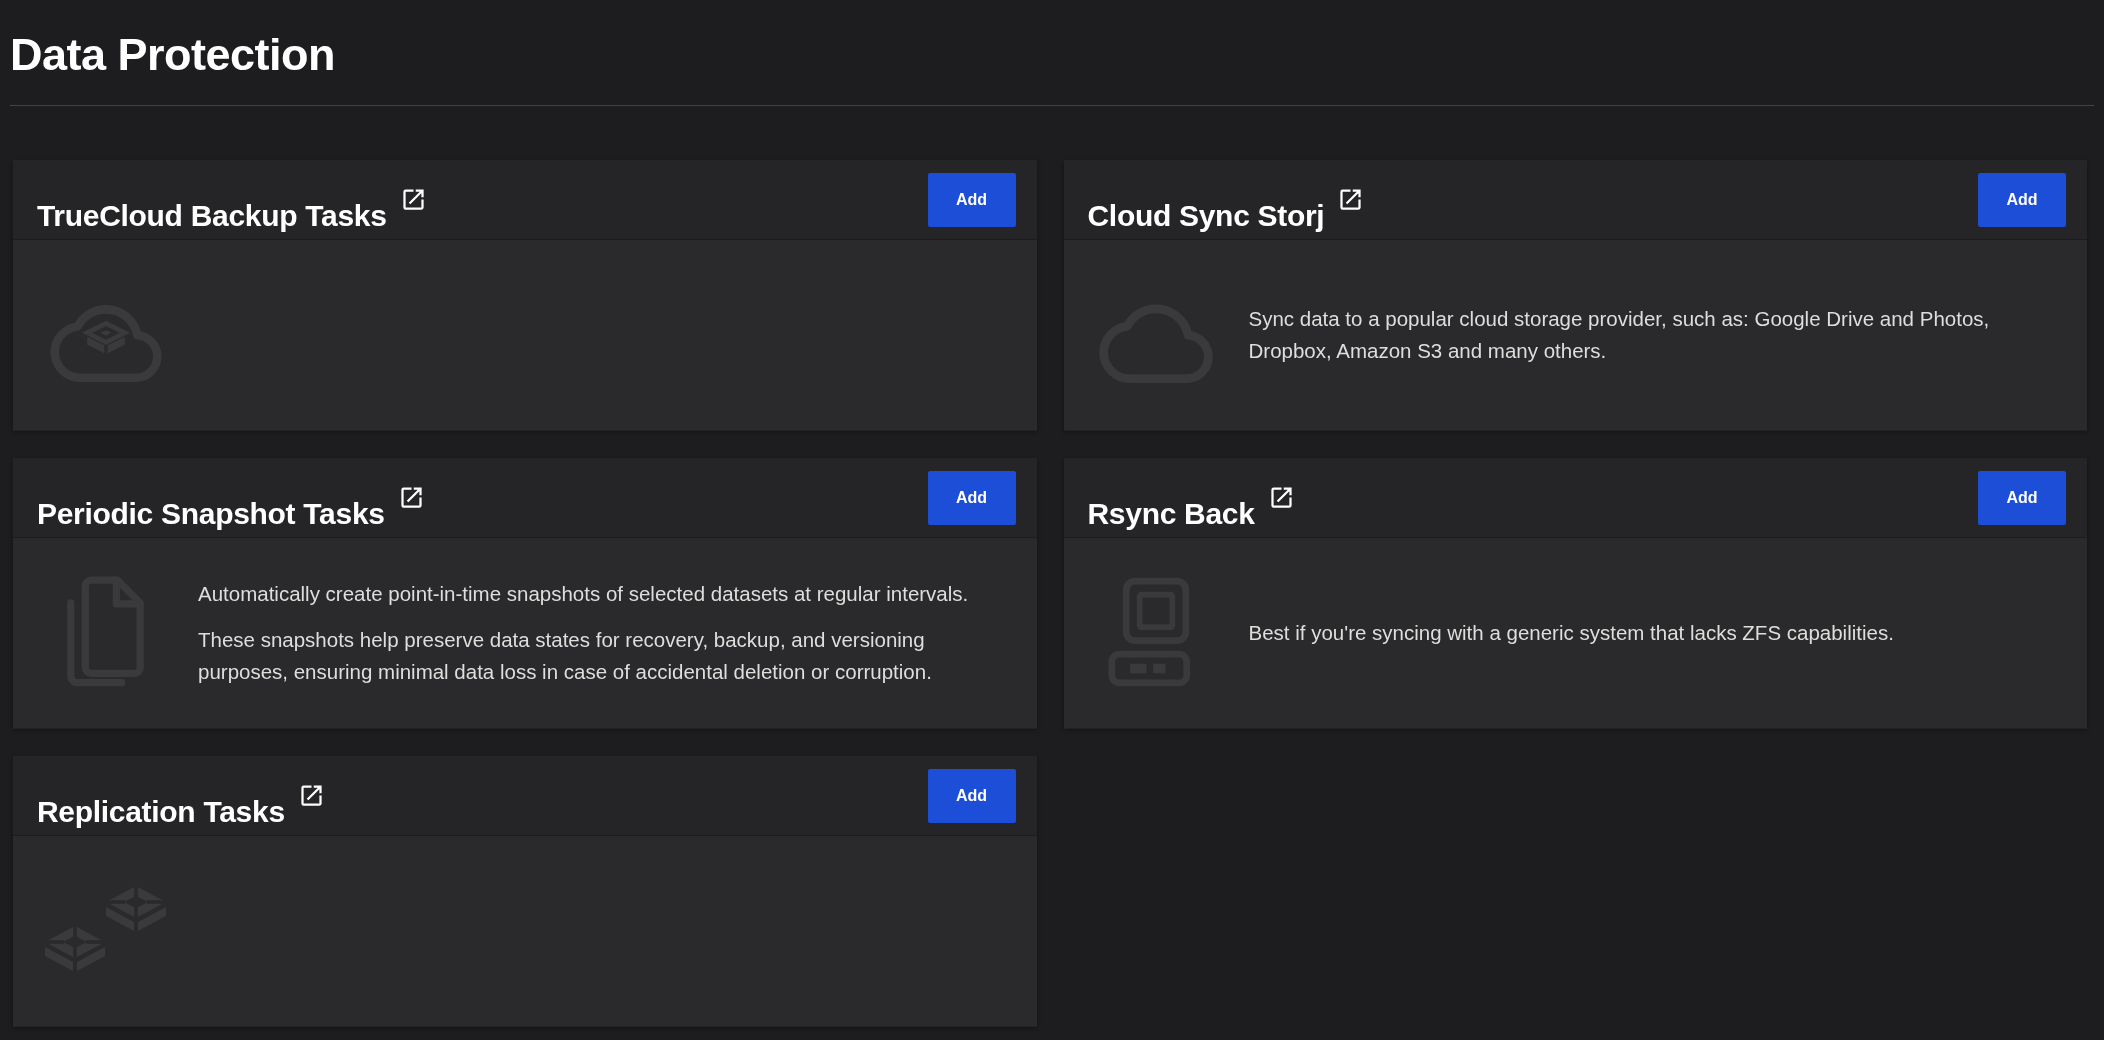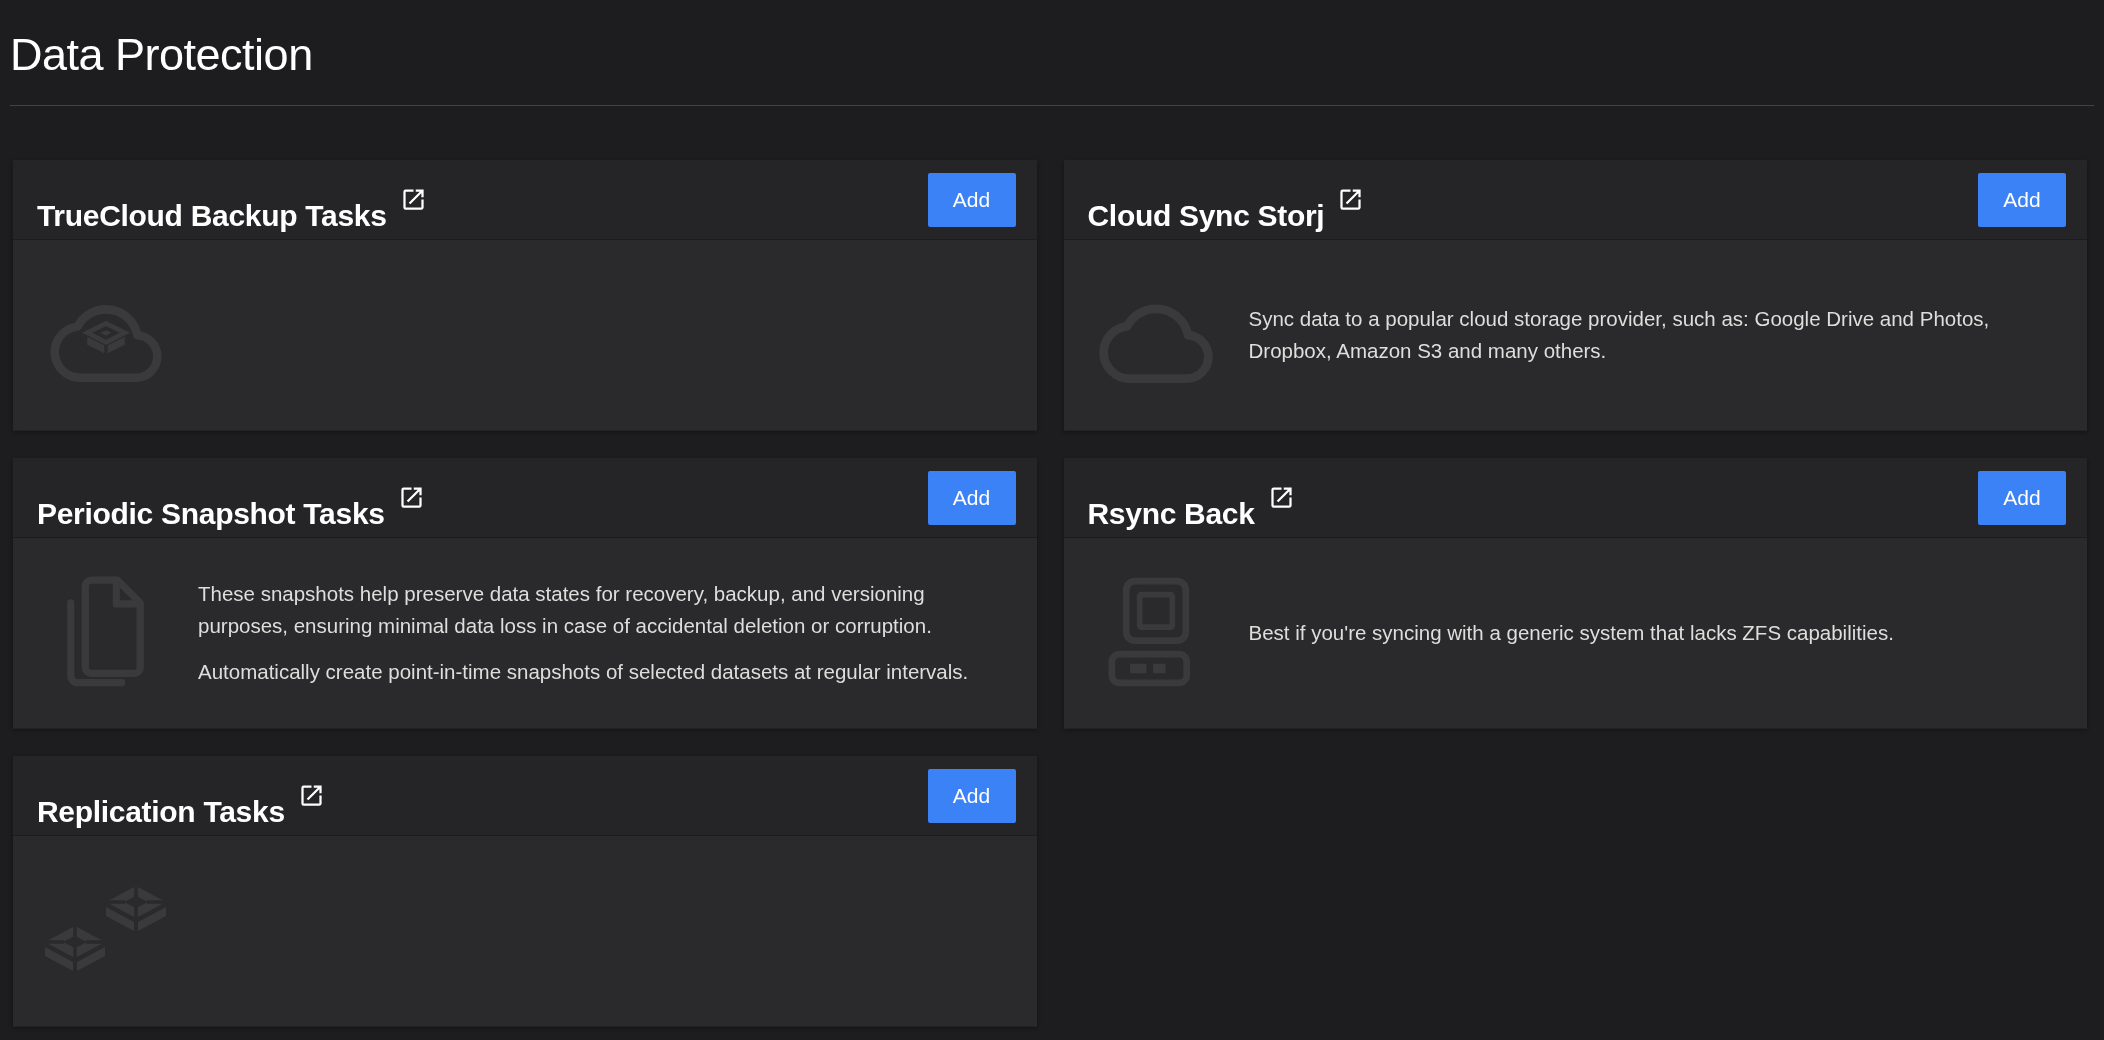--- a/index.html
+++ b/index.html
@@ -8,21 +8,21 @@
     width: 2104px; height: 1040px;
     background: #1d1d1f;
     font-family: "Liberation Sans", "DejaVu Sans", sans-serif;
     color: #dededc;
     overflow: hidden;
   }
   .page-header { padding: 26px 10px 0 10px; }
   .page-title {
     margin: 0;
     font-size: 45px; line-height: 58px;
-    font-weight: 400; letter-spacing: -0.5px;
+    font-weight: 700; letter-spacing: -0.5px;
     color: #ffffff;
   }
   .title-divider {
     border: 0; margin: 21px 0 0 0;
     border-top: 1px solid #424244;
   }
   .cards-grid {
     margin-top: 54px;
     padding: 0 17px 0 13px;
     display: grid;
@@ -43,23 +43,23 @@
     border-bottom: 1px solid #1c1c1e;
   }
   .card-title-wrap { display: flex; align-items: center; gap: 13px; cursor: pointer; }
   .card-title {
     font-size: 30px; font-weight: 700; color: #ffffff;
     letter-spacing: -0.3px; white-space: nowrap; margin-top: 32px;
   }
   .ext-link-icon { width: 27px; height: 27px; display: block; }
   .add-button {
     width: 88px; height: 54px;
-    background: #3b82f6; color: #ffffff;
+    background: #1d4ed8; color: #ffffff;
     border: none; border-radius: 2px;
-    font-family: inherit; font-size: 21px; font-weight: 400;
+    font-family: inherit; font-size: 16px; font-weight: 700;
     cursor: pointer; flex: 0 0 auto;
   }
   .card-body {
     min-height: 190px;
     display: flex; align-items: center;
     padding: 14px 24px 14px 0;
   }
   .card-icon-col {
     flex: 0 0 185px;
     display: flex; align-items: center; justify-content: center;
@@ -138,22 +138,22 @@
     </div>
     <div class="card-body">
       <div class="card-icon-col">
         <svg class="glyph" width="94" height="114" viewBox="0 0 90 110">
           <path d="M11 26 v70 a7 7 0 0 0 7 7 h42" fill="none" stroke="#3a3a3d" stroke-width="7" stroke-linecap="round"></path>
           <path d="M31 4 h25 l22 22 v62 a6 6 0 0 1 -6 6 h-41 a6 6 0 0 1 -6 -6 v-78 a6 6 0 0 1 6 -6 z" fill="#2a2a2c" stroke="#3a3a3d" stroke-width="7" stroke-linejoin="round"></path>
           <path d="M55 5 v22 h22" fill="none" stroke="#3a3a3d" stroke-width="7" stroke-linejoin="round"></path>
         </svg>
       </div>
       <div class="card-text">
+        <p>Automatically create point-in-time snapshots of selected datasets at regular intervals.</p>
         <p>These snapshots help preserve data states for recovery, backup, and versioning purposes, ensuring minimal data loss in case of accidental deletion or corruption.</p>
-        <p>Automatically create point-in-time snapshots of selected datasets at regular intervals.</p>
       </div>
     </div>
   </section>
 
   <section class="card">
     <div class="card-header">
       <div class="card-title-wrap">
         <span class="card-title">Rsync Back</span>
         <svg class="ext-link-icon" viewBox="0 0 24 24">
           <path fill="#ffffff" d="M19 19H5V5h7V3H5a2 2 0 0 0-2 2v14a2 2 0 0 0 2 2h14c1.1 0 2-.9 2-2v-7h-2v7zM14 3v2h3.59l-9.83 9.83 1.41 1.41L19 6.41V10h2V3h-7z"></path>

